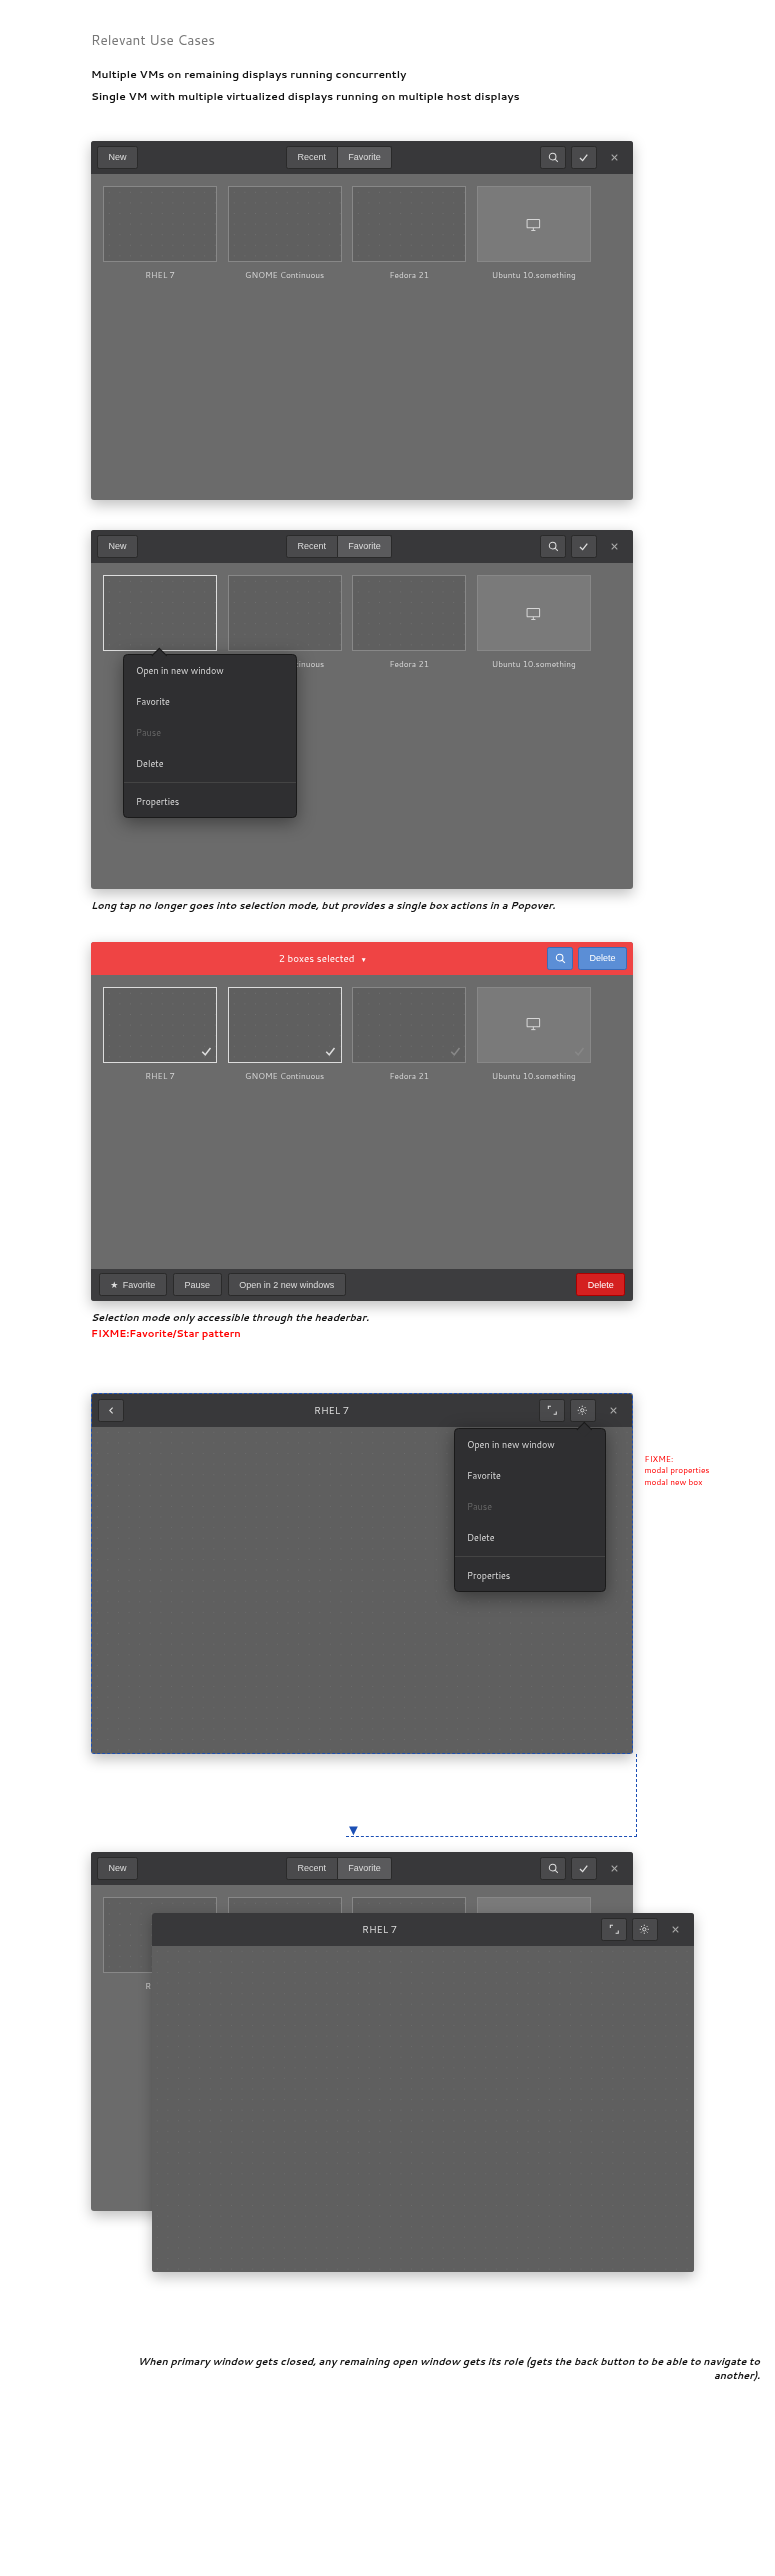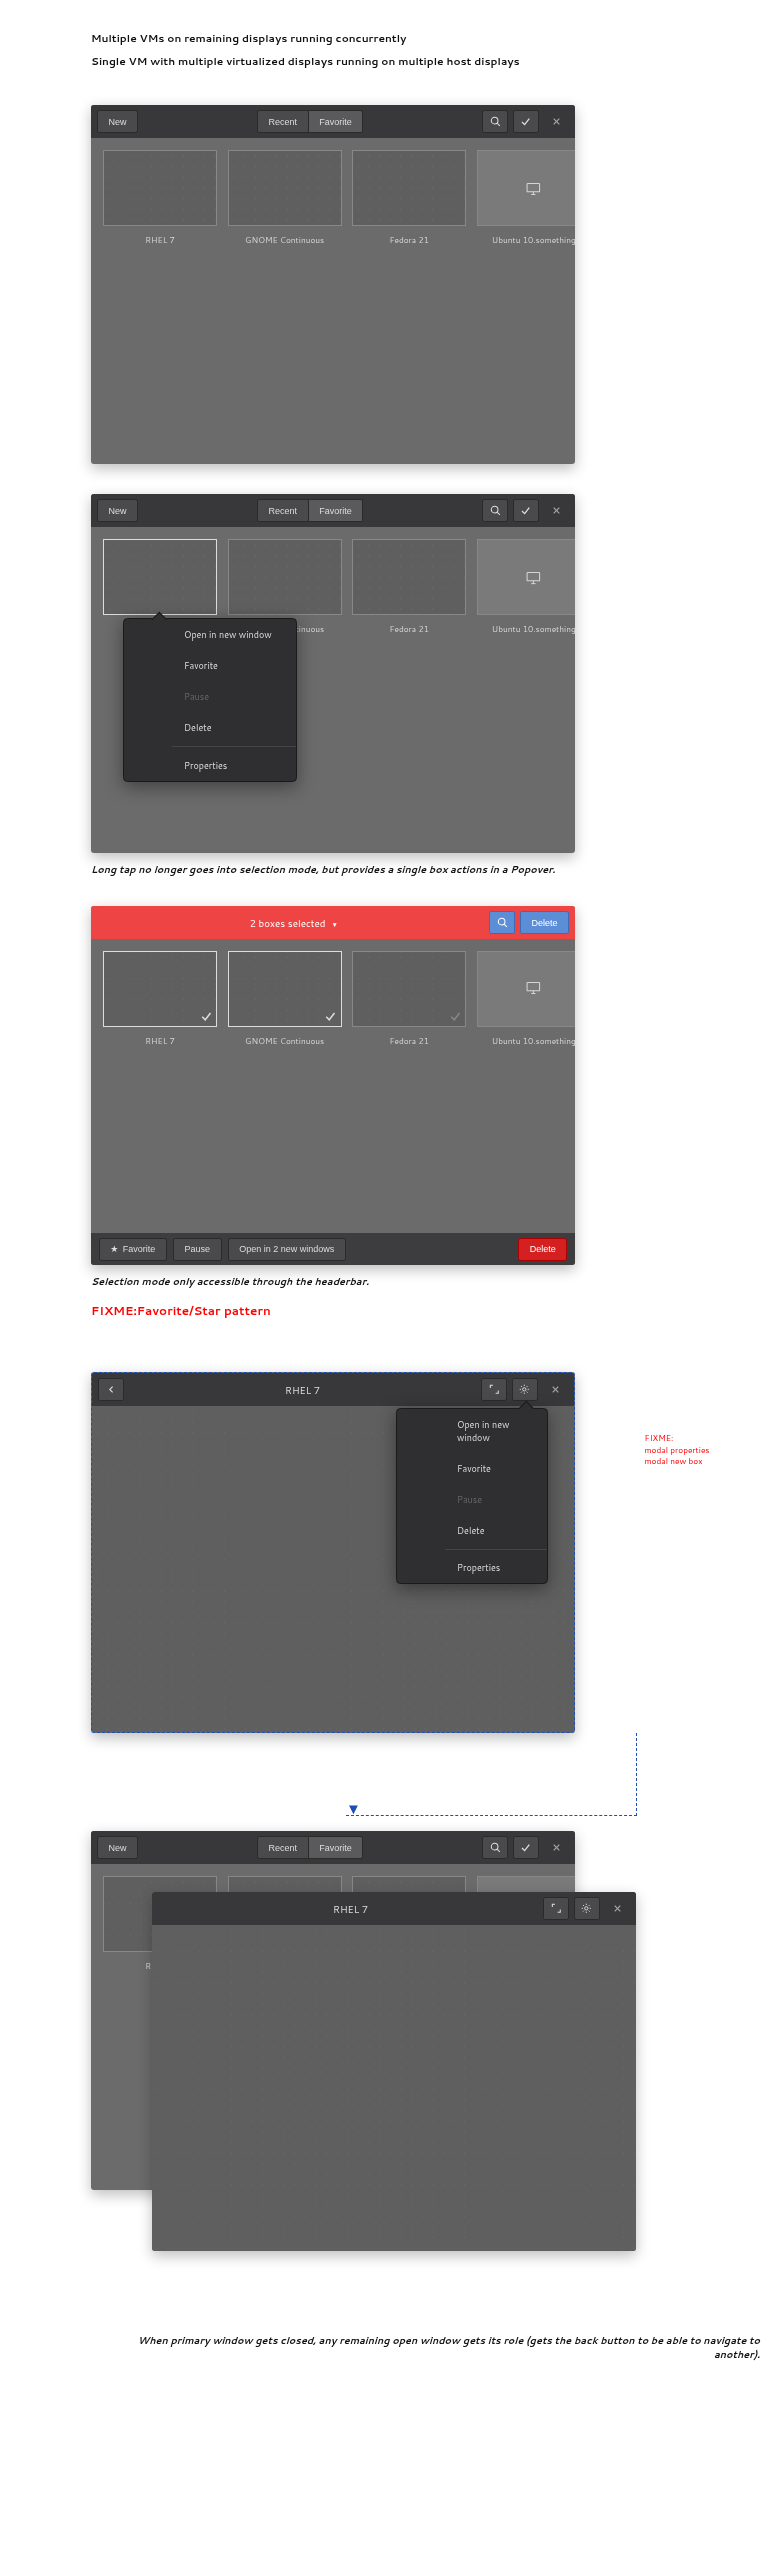--- a/index.html
+++ b/index.html
@@ -6,21 +6,21 @@
   html, body { width: 776px; background: #ffffff; font-family: -apple-system, "Cantarell", "Segoe UI", sans-serif; font-size: 9.8px; color: #333; }
   .page { width: 776px; padding: 30px 0 45px 0; }
   .inner { margin-left: 91px; }
   .heading-rel { color: #777; font-size: 13.6px; font-weight: 400; margin-bottom: 16.7px; }
   .usecase { font-size: 10.6px; font-weight: 700; color: #111; margin-bottom: 7.6px; }
 
   .mock-row { display: flex; align-items: flex-start; }
   .side-annot { width: 98px; padding-left: 7.6px; padding-top: 61px; font-size: 8.3px; color: #ff0000; line-height: 1.4; }
 
   .app-window {
-    width: 484px; background: #6b6b6b; border-radius: 3px; overflow: hidden;
+    width: 542px; background: #6b6b6b; border-radius: 3px; overflow: hidden;
     box-shadow: 0 4.5px 13.6px rgba(0,0,0,0.25);
     position: relative;
   }
   .headerbar {
     height: 33px; background: #38383a; display: flex; align-items: center;
     padding: 0 6px; gap: 6px; position: relative;
   }
   .hb-left, .hb-right { display: flex; align-items: center; gap: 4.5px; }
   .hb-center { flex: 1; display: flex; justify-content: center; }
   .hb-title-center { flex:1; text-align:center; color:#ddd; font-size:9.8px; }
@@ -56,38 +56,38 @@
     background-size: 10.6px 10.6px; opacity: 0.6;
   }
   .thumb.placeholder { background:#7a7a7a; }
   .thumb.selectedframe { border-color:#ddd; }
   .thumb-label { color:#d6d6d6; font-size:8.3px; margin-top:7.6px; }
   .check-ind { position:absolute; bottom:4.5px; right:4.5px; color:#d6d6d6; font-size:10.6px; }
   .check-ind.off { color:#888; }
 
   .popover {
     position:absolute; background:#2f2f31; border:0.8px solid #1a1a1a; border-radius:4.5px;
-    width: 174px; box-shadow: 0 4.5px 18px rgba(0,0,0,0.4); z-index:5;padding-left:48px;
+    width: 174px; box-shadow: 0 4.5px 18px rgba(0,0,0,0.4); z-index:5;
   }
   .popover-item { color:#ddd; padding:9px 12px; font-size:9px; cursor:pointer; }
   .popover-item.disabled { color:#666; }
   .popover-sep { height:0.8px; background:#444; margin:3px 0; }
   .popover-tail {
     position:absolute; width:10.6px; height:10.6px; background:#2f2f31; transform:rotate(45deg);
   }
 
   .actionbar {
     height:32px; background:#3d3d3f; display:flex; align-items:center; padding:0 7.6px; gap:6px;
     position:absolute; bottom:0; left:0; right:0;
   }
   .ab-btn { background:#4a4a4c; color:#ddd; border:0.8px solid #2a2a2a; border-radius:2.3px; height:23px; padding:0 10.6px; font-size:9px; cursor:pointer; display:inline-flex; align-items:center; gap:4.5px; }
   .ab-btn.danger { background:#d42020; border-color:#a00; color:#fff; margin-left:auto; }
 
   .caption { font-size:9.8px; font-weight:700; margin: 9px 16px 0 0; color:#111;font-style:italic; }
-  .caption-red { font-size:12px; color:#ff0000; margin-top:14px; font-weight:600; }
+  .caption-red { font-size:10px; color:#ff0000; margin-top:2px; font-weight:600; }
 
   .screen-window .content { padding:0; min-height:326px; }
   .screen-body{
     position:relative; height:326px; background:#5f5f5f;
     background-image: radial-gradient(#6c6c6c 0.4px, transparent 0.4px);
     background-size: 10.6px 10.6px;
   }
 
   .dash-guide { border:0.8px dashed #1b4fb5; }
 
@@ -98,20 +98,21 @@
 
   svg { display:block; }
   .chevron-down::after{ content:"▾"; font-size:7.6px; margin-left:3px;}
 </style>
 </head>
 <body>
 
 <div class="page">
   <div class="inner">
 
+    <div class="heading-rel">Relevant Use Cases</div>
     <div class="usecase">Multiple VMs on remaining displays running concurrently</div>
     <div class="usecase">Single VM with multiple virtualized displays running on multiple host displays</div>
 
     <div style="height:30px"></div>
 
     <div class="app-window">
       <div class="headerbar">
         <div class="hb-left">
           <button class="hb-btn">New</button>
         </div>

